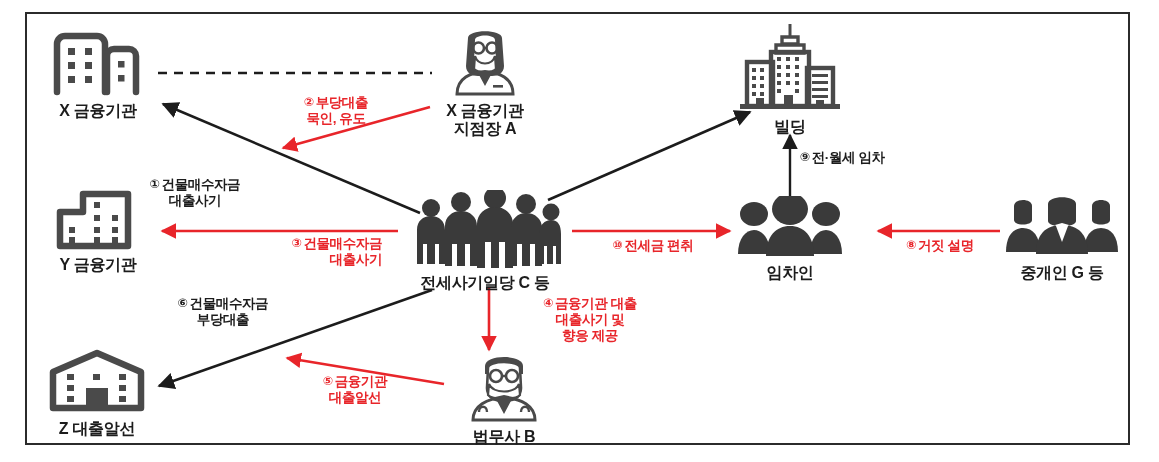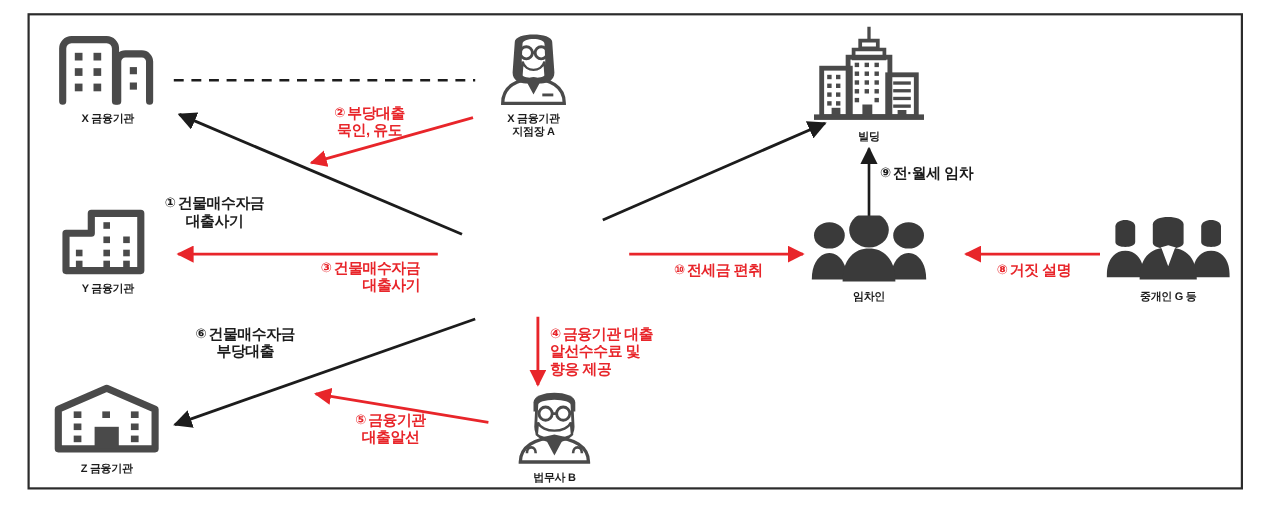--- a/index.html
+++ b/index.html
@@ -37,21 +37,21 @@
   .node {
     position: absolute;
     display: flex;
     flex-direction: column;
     align-items: center;
     justify-content: flex-start;
   }
   .node .glyph { display:block; }
   .node .caption {
     margin-top: 2px;
-    font-size: 10px;
+    font-size: 16px;
     font-weight: bold;
     color: #1c1c1c;
     white-space: nowrap;
     letter-spacing: -0.3px;
     text-align: center;
     line-height: 1.15;
   }
   .lbl {
     position: absolute;
     font-size: 13.5px;
@@ -159,21 +159,21 @@
           <rect x="20" y="26" width="7" height="6"></rect>
             <rect x="46" y="26" width="7" height="6"></rect>
             <rect x="72" y="26" width="7" height="6"></rect>
           <rect x="20" y="37" width="7" height="6"></rect>
             <rect x="72" y="37" width="7" height="6"></rect>
           <rect x="20" y="48" width="7" height="6"></rect>
             <rect x="72" y="48" width="7" height="6"></rect>
         </g>
       </svg>
     </span>
-    <span class="caption">Z 금융기관</span>
+    <span class="caption">Z 대출알선</span>
   </div>
 
   <div class="node" style="left:425px; top:26px; width:120px;">
     <span class="glyph">
       <svg width="72" height="70" viewBox="0 0 72 70" xmlns="http://www.w3.org/2000/svg">
         <path d="M19 12 C19 3 53 3 53 12 L55 40 C55 47 49 50 43 50 L29 50 C23 50 17 47 17 40 Z" fill="#4a4a4a"></path>
         <path d="M26 14 C26 8 46 8 46 14 L47 36 C47 44 41 47 36 47 C31 47 25 44 25 36 Z" fill="#ffffff"></path>
         <g fill="none" stroke="#4a4a4a" stroke-width="2.6">
           <circle cx="29.5" cy="22" r="5.5"></circle>
             <circle cx="43" cy="22" r="5.5"></circle>
@@ -184,20 +184,39 @@
         <path d="M29 47 L36 60 L43 47 L44 46 L36 44 L28 46 Z" fill="#4a4a4a"></path>
         <rect x="44" y="59" width="10" height="2.6" fill="#4a4a4a"></rect>
       </svg>
     </span>
     <span class="caption">
       <span>X 금융기관</span><br>
       <span>지점장 A</span>
     </span>
   </div>
 
+  <div class="node" style="left:398px; top:190px; width:174px;">
+    <span class="glyph">
+      <svg width="152" height="78" viewBox="0 0 152 78" xmlns="http://www.w3.org/2000/svg">
+        <g fill="#3a3a3a">
+          <circle cx="22" cy="18" r="9"></circle>
+          <path d="M8 74 L8 40 C8 31 14 26 22 26 C30 26 36 31 36 40 L36 74 L30 74 L30 54 L26 54 L26 74 L18 74 L18 54 L14 54 L14 74 Z"></path>
+          <circle cx="52" cy="12" r="10"></circle>
+          <path d="M36 76 L36 36 C36 27 43 21 52 21 C61 21 68 27 68 36 L68 76 L61 76 L61 54 L56 54 L56 76 L48 76 L48 54 L43 54 L43 76 Z"></path>
+          <circle cx="86" cy="8" r="11"></circle>
+          <path d="M68 78 L68 34 C68 24 76 17 86 17 C96 17 104 24 104 34 L104 78 L96 78 L96 52 L90 52 L90 78 L82 78 L82 52 L76 52 L76 78 Z"></path>
+          <circle cx="117" cy="14" r="10"></circle>
+          <path d="M102 76 L102 38 C102 29 109 23 117 23 C126 23 133 29 133 38 L133 76 L126 76 L126 54 L121 54 L121 76 L113 76 L113 54 L108 54 L108 76 Z"></path>
+          <circle cx="142" cy="22" r="8.5"></circle>
+          <path d="M130 74 L130 44 C130 35 136 30 142 30 C149 30 152 35 152 44 L152 74 L147 74 L147 56 L144 56 L144 74 L138 74 L138 56 L135 56 L135 74 Z"></path>
+        </g>
+      </svg>
+    </span>
+    <span class="caption">전세사기일당 C 등</span>
+  </div>
 
   <div class="node" style="left:722px; top:24px; width:136px;">
     <span class="glyph">
       <svg width="110" height="88" viewBox="0 0 110 88" xmlns="http://www.w3.org/2000/svg">
         <line x1="55" y1="0" x2="55" y2="12" stroke="#4a4a4a" stroke-width="3"></line>
         <path d="M47 20 L63 20 L63 13 L47 13 Z" fill="none" stroke="#4a4a4a" stroke-width="3.4"></path>
         <path d="M41 29 L69 29 L69 21 L41 21 Z" fill="none" stroke="#4a4a4a" stroke-width="3.4"></path>
         <rect x="36" y="28" width="38" height="54" fill="none" stroke="#4a4a4a" stroke-width="4.4"></rect>
         <rect x="12" y="38" width="26" height="44" fill="none" stroke="#4a4a4a" stroke-width="4.4"></rect>
         <rect x="72" y="44" width="26" height="38" fill="none" stroke="#4a4a4a" stroke-width="4.4"></rect>
@@ -299,23 +318,23 @@
   <div class="lbl red" style="left:246px; top:95px; width:180px;">
     <span class="num">②</span><span>부당대출</span><br>
     <span>묵인, 유도</span>
   </div>
 
   <div class="lbl red" style="left:192px; top:236px; width:190px;text-align:right;">
     <span class="num">③</span><span>건물매수자금</span><br>
     <span>대출사기</span>
   </div>
 
-  <div class="lbl red" style="left:500px; top:296px; width:180px; text-align:left;">
+  <div class="lbl red" style="left:500px; top:296px; width:180px; text-align:center;">
     <span class="num">④</span><span>금융기관 대출</span><br>
-    <span>알선수수료 및</span><br>
+    <span>대출사기 및</span><br>
     <span>향응 제공</span>
   </div>
 
   <div class="lbl red" style="left:280px; top:374px; width:150px;">
     <span class="num">⑤</span><span>금융기관</span><br>
     <span>대출알선</span>
   </div>
 
   <div class="lbl blk" style="left:128px; top:296px; width:190px;">
     <span class="num">⑥</span><span>건물매수자금</span><br>

